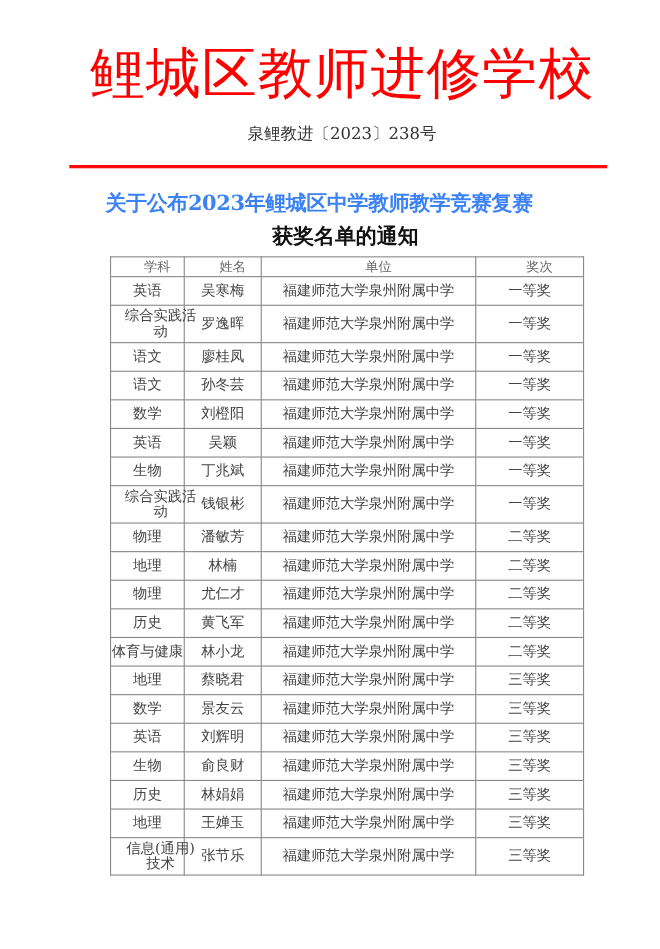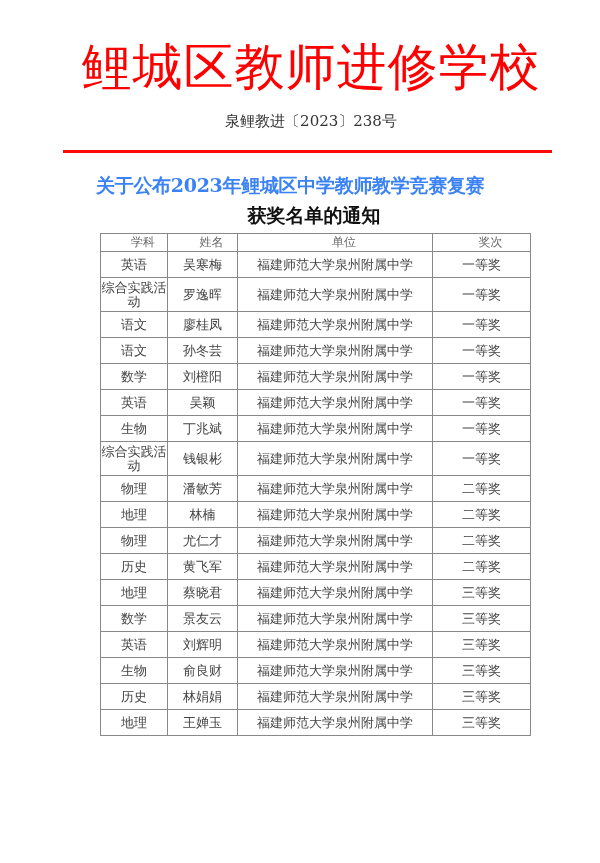--- a/index.html
+++ b/index.html
@@ -16,21 +16,21 @@
   .notice-title-2 { position: absolute; left: 0; top: 202px; width: 628px; text-align: center;
                     font-size: 19px; font-weight: bold; color: #111; line-height: 26px; }
   table.awards { position: absolute; left: 100px; top: 233px; width: 431px; border-collapse: collapse;
                  table-layout: fixed; font-size: 13px; color: #444; }
   table.awards td, table.awards th { border: 1px solid #888; text-align: center; padding: 0;
                  font-weight: normal; line-height: 15px; }
   table.awards th { height: 17px; color: #666; font-size: 12px; padding-left: 18px; }
   table.awards td { height: 25px; }
   table.awards td.tall { height: 33px; }
   .c1 { width: 67px; } .c2 { width: 70px; } .c3 { width: 195px; } .c4 { width: 98px; }
-  .subj-wrap { display: inline-block; width: 66px; line-height: 14px; word-break: break-all; }
+  .subj-wrap { display: inline-block; width: 66px; line-height: 14px; word-break: break-all; margin-left: 12px; }
 </style>
 </head>
 <body>
 
 <div class="org-title">鲤城区教师进修学校</div>
 <div class="doc-number">泉鲤教进〔2023〕238号</div>
 <div class="red-rule"></div>
 
 <div class="notice-title">关于公布2023年鲤城区中学教师教学竞赛复赛</div>
 <div class="notice-title-2">获奖名单的通知</div>
@@ -117,20 +117,26 @@
         <td>福建师范大学泉州附属中学</td>
         <td>二等奖</td>
       </tr>
       <tr>
         <td>历史</td>
         <td>黄飞军</td>
         <td>福建师范大学泉州附属中学</td>
         <td>二等奖</td>
       </tr>
       <tr>
+        <td>体育与健康</td>
+        <td>林小龙</td>
+        <td>福建师范大学泉州附属中学</td>
+        <td>二等奖</td>
+      </tr>
+      <tr>
         <td>地理</td>
         <td>蔡晓君</td>
         <td>福建师范大学泉州附属中学</td>
         <td>三等奖</td>
       </tr>
       <tr>
         <td>数学</td>
         <td>景友云</td>
         <td>福建师范大学泉州附属中学</td>
         <td>三等奖</td>
@@ -152,14 +158,20 @@
         <td>林娟娟</td>
         <td>福建师范大学泉州附属中学</td>
         <td>三等奖</td>
       </tr>
       <tr>
         <td>地理</td>
         <td>王婵玉</td>
         <td>福建师范大学泉州附属中学</td>
         <td>三等奖</td>
       </tr>
+      <tr>
+        <td class="tall"><span class="subj-wrap">信息(通用)技术</span></td>
+        <td class="tall">张节乐</td>
+        <td class="tall">福建师范大学泉州附属中学</td>
+        <td class="tall">三等奖</td>
+      </tr>
     </tbody>
 </table>
 
 </body></html>

